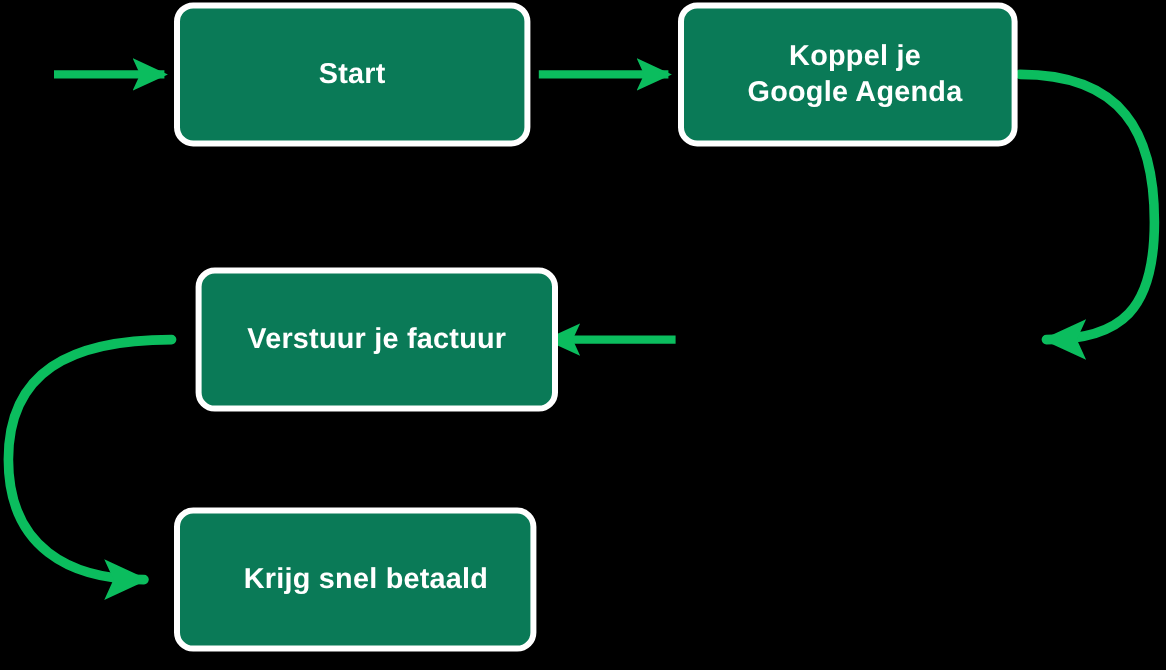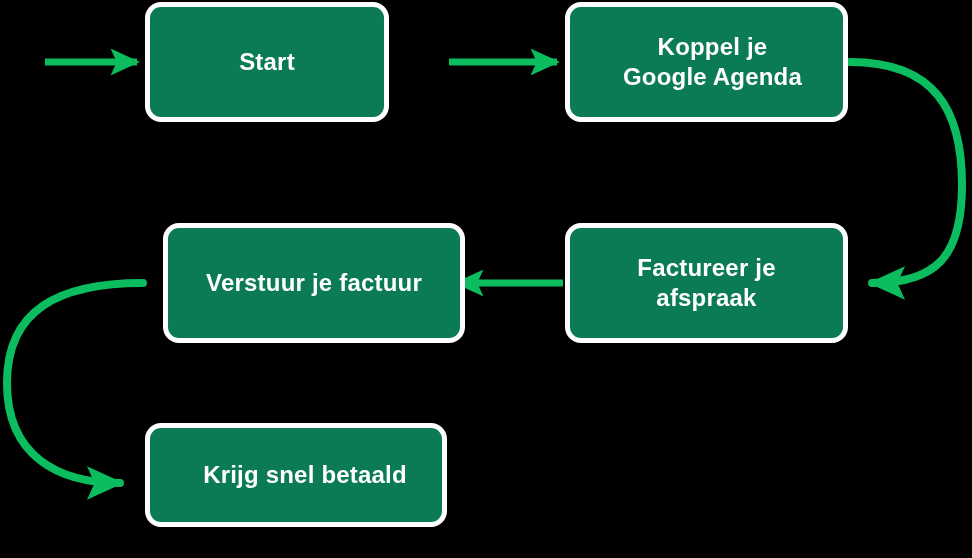--- a/index.html
+++ b/index.html
@@ -65,35 +65,31 @@
 
     <line x1="449" y1="62" x2="557" y2="62" stroke="#0bbd5e" stroke-width="7" marker-end="url(#arrowR)"></line>
 
     <path d="M 850 62 C 935 62, 962 110, 962 185 C 962 258, 935 283, 872 283" fill="none" stroke="#0bbd5e" stroke-width="8" stroke-linecap="round" marker-end="url(#arrowC)"></path>
 
     <line x1="563" y1="283" x2="457" y2="283" stroke="#0bbd5e" stroke-width="7" marker-end="url(#arrowR)"></line>
 
     <path d="M 143 283 C 58 283, 7 310, 7 383 C 7 456, 58 483, 120 483" fill="none" stroke="#0bbd5e" stroke-width="8" stroke-linecap="round" marker-end="url(#arrowC)"></path>
   </svg>
 
-  <div class="node" style="left:145px; top:2px; width:244px; height:120px;">
+  <div class="node" style="left:145px; top:2px; width:297px; height:120px;">
     <span class="node-label">Start</span>
   </div>
 
   <div class="node" style="left:565px; top:2px; width:283px; height:120px;padding-left:12px;">
     <span class="node-label">Koppel je
 Google Agenda</span>
   </div>
 
-  <div class="node" style="left:565px; top:223px; width:283px; height:120px;">
-    <span class="node-label">Factureer je
-afspraak</span>
-  </div>
 
   <div class="node" style="left:163px; top:223px; width:302px; height:120px;">
     <span class="node-label">Verstuur je factuur</span>
   </div>
 
-  <div class="node" style="left:145px; top:423px; width:302px; height:104px;padding-left:18px;">
+  <div class="node" style="left:145px; top:423px; width:302px; height:120px;padding-left:18px;">
     <span class="node-label">Krijg snel betaald</span>
   </div>
 
 </div>
 
 </body></html>

